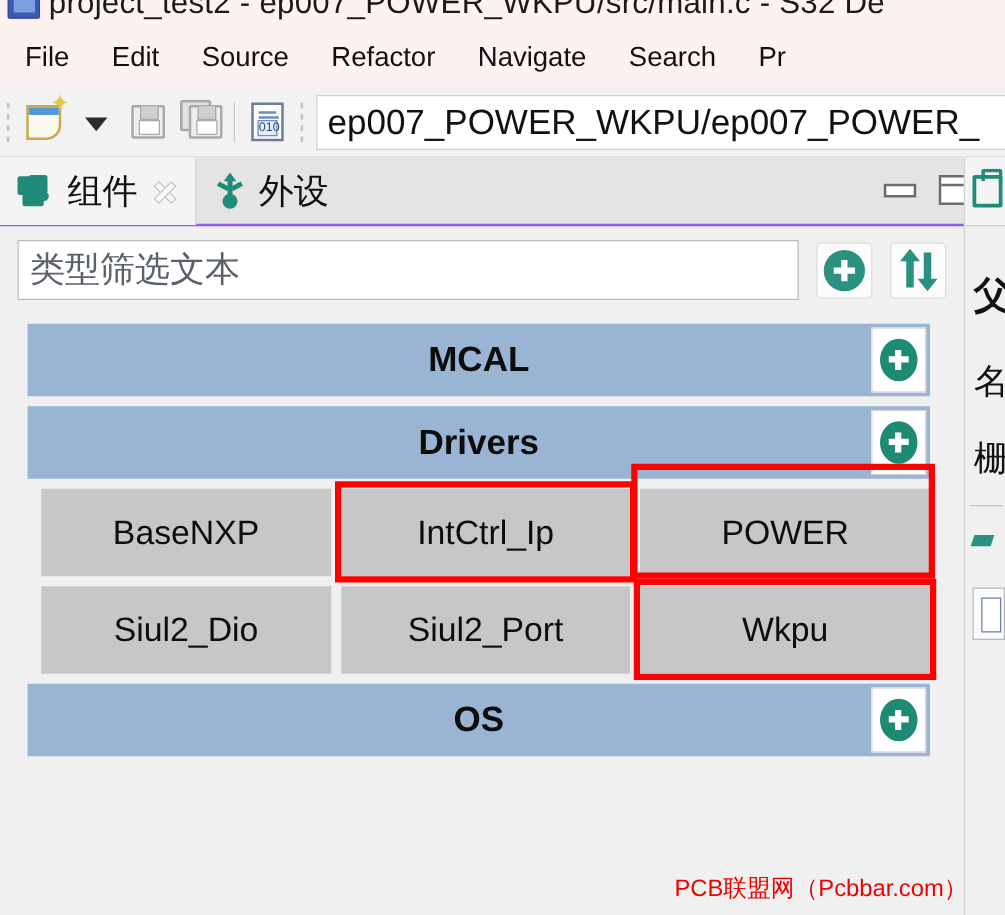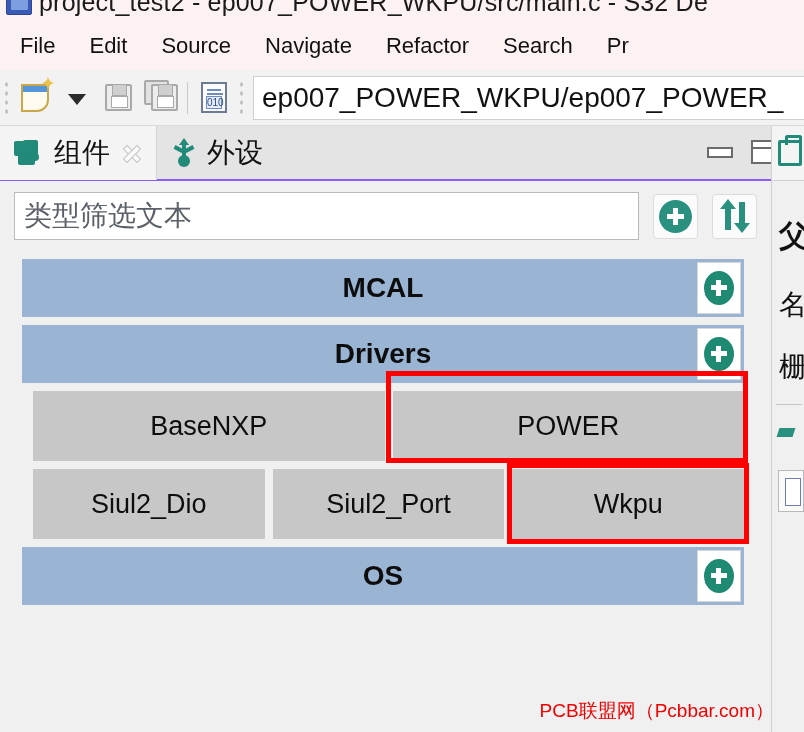--- a/index.html
+++ b/index.html
@@ -343,22 +343,22 @@
   <div class="titlebar-inner">
     <div class="app-icon"></div>
     <span class="title-text">project_test2 - ep007_POWER_WKPU/src/main.c - S32 De</span>
   </div>
 </div>
 
 <div class="menubar">
   <span class="menu-item">File</span>
   <span class="menu-item">Edit</span>
   <span class="menu-item">Source</span>
+  <span class="menu-item">Refactor</span>
   <span class="menu-item">Navigate</span>
-  <span class="menu-item">Refactor</span>
   <span class="menu-item">Search</span>
   <span class="menu-item">Pr</span>
 </div>
 
 <div class="toolbar">
   <div class="grip"></div>
   <div class="tb-icon">
     <div class="ico-newfile"></div>
   </div>
   <div class="tb-icon">
@@ -437,20 +437,23 @@
       <span class="group-title">Drivers</span>
       <span class="group-add">
         <span class="oval-plus"></span>
       </span>
     </div>
 
     <div class="tile-row">
       <div class="tile">
         <span class="tile-label">BaseNXP</span>
       </div>
+      <div class="tile hl">
+        <span class="tile-label">IntCtrl_Ip</span>
+      </div>
       <div class="tile hl tall">
         <span class="tile-label">POWER</span>
       </div>
     </div>
 
     <div class="tile-row">
       <div class="tile">
         <span class="tile-label">Siul2_Dio</span>
       </div>
       <div class="tile">

